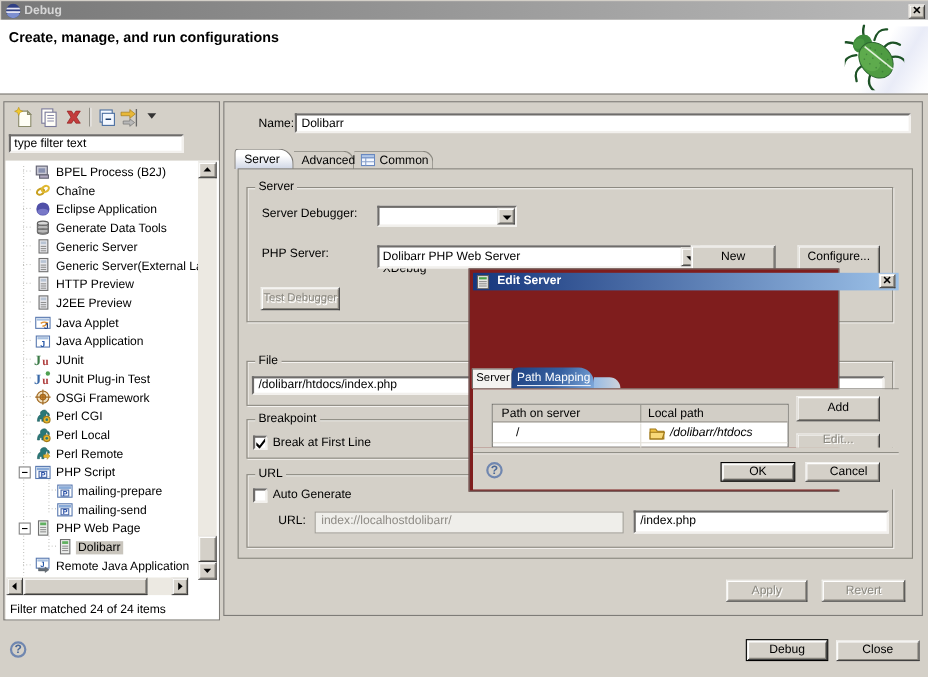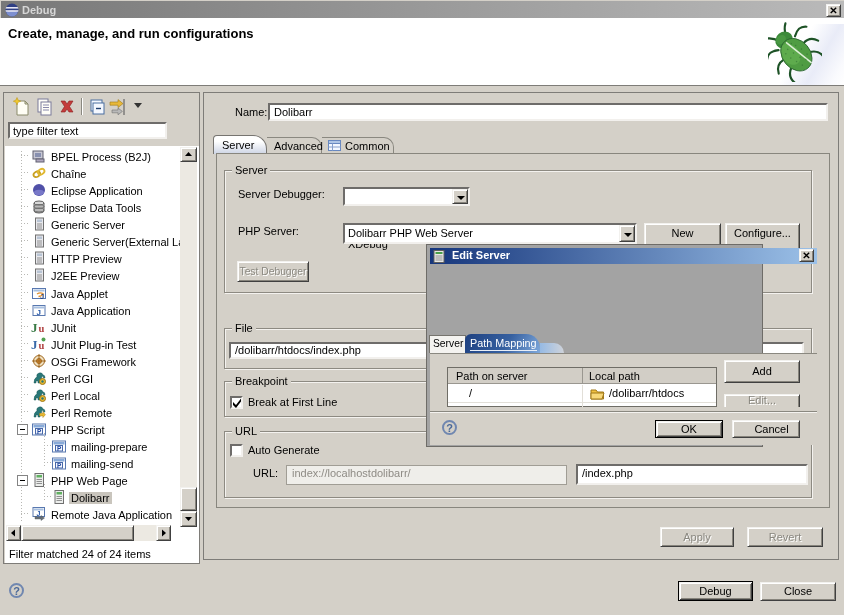--- a/index.html
+++ b/index.html
@@ -137,21 +137,21 @@
           <ellipse cx="8" cy="10.5" rx="5" ry="2.8" fill="#7878c8"></ellipse>
         </svg></div>
       <span style="position:absolute;left:44px;top:39px;padding:0 2px;white-space:nowrap;">Eclipse Application</span>
       <div style="position:absolute;left:16px;top:60px;width:8px;height:1px;background-image:linear-gradient(90deg,#b8b8b4 1px, transparent 1px);background-size:3px 1px;"></div>
       <div style="position:absolute;left:26px;top:53px;width:16px;height:16px;"><svg width="16" height="16" viewBox="0 0 16 16">
           <path d="M3 4 v8 a5 2 0 0 0 10 0 v-8" fill="#b8b8b8" stroke="#606060"></path>
           <ellipse cx="8" cy="4" rx="5" ry="2" fill="#d8d8d8" stroke="#606060"></ellipse>
           <ellipse cx="8" cy="7.5" rx="5" ry="2" fill="none" stroke="#707070"></ellipse>
           <ellipse cx="8" cy="11" rx="5" ry="2" fill="none" stroke="#707070"></ellipse>
         </svg></div>
-      <span style="position:absolute;left:44px;top:56px;padding:0 2px;white-space:nowrap;">Eclipse Data Tools</span>
+      <span style="position:absolute;left:44px;top:56px;padding:0 2px;white-space:nowrap;">Generate Data Tools</span>
       <div style="position:absolute;left:16px;top:77px;width:8px;height:1px;background-image:linear-gradient(90deg,#b8b8b4 1px, transparent 1px);background-size:3px 1px;"></div>
       <div style="position:absolute;left:26px;top:70px;width:16px;height:16px;"><svg width="16" height="16" viewBox="0 0 16 16">
           <rect x="4.5" y="2" width="8" height="12" fill="#e8e8ec" stroke="#707070"></rect>
           <rect x="6" y="3.5" width="5" height="2.5" fill="#b8c4d4"></rect>
           <rect x="6" y="7.5" width="5" height="1" fill="#909090"></rect>
           <rect x="6" y="9.5" width="5" height="1" fill="#909090"></rect>
           <rect x="6" y="11.5" width="5" height="1" fill="#909090"></rect>
         </svg></div>
       <span style="position:absolute;left:44px;top:73px;padding:0 2px;white-space:nowrap;">Generic Server</span>
       <div style="position:absolute;left:16px;top:94px;width:8px;height:1px;background-image:linear-gradient(90deg,#b8b8b4 1px, transparent 1px);background-size:3px 1px;"></div>
@@ -351,21 +351,21 @@
         <div style="position:absolute;left:4px;top:6px;border-left:4px solid transparent;border-right:4px solid transparent;border-top:4px solid #000;"></div>
       </div>
   </div>
   <span class="abs" style="left:34px;top:132px;">PHP Server:</span>
   <div class="field abs" style="left:139px;top:130px;width:294px;height:21px;">
     <span style="position:absolute;left:3px;top:2px;">Dolibarr PHP Web Server</span>
     <div class="btn" style="position:absolute;right:0;top:0;width:16px;height:17px;">
         <div style="position:absolute;left:4px;top:7px;border-left:4px solid transparent;border-right:4px solid transparent;border-top:4px solid #000;"></div>
       </div>
   </div>
-  <div class="btn abs" style="left:440px;top:130px;width:77px;height:33px;line-height:19px;">New</div>
+  <div class="btn abs" style="left:424px;top:130px;width:77px;height:33px;line-height:19px;">New</div>
   <div class="btn abs" style="left:521px;top:130px;width:75px;height:36px;line-height:19px;">Configure...</div>
   <div class="btn dis abs" style="left:33px;top:168px;width:72px;height:21px;line-height:19px;font-size:10.3px;">Test Debugger</div>
 
   <div class="grp abs" style="left:20px;top:235px;width:588px;height:41px;"></div>
   <span class="grp-lbl" style="left:28px;top:230px;">File</span>
   <div class="field abs" style="left:25px;top:249px;width:575px;height:17px;">
       <span style="position:absolute;left:4px;top:0px;">/dolibarr/htdocs/index.php</span>
     </div>
 
   <div class="grp abs" style="left:20px;top:288px;width:588px;height:36px;"></div>
@@ -389,21 +389,21 @@
     </div>
 
   <div class="btn dis abs" style="left:456px;top:434px;width:74px;height:20px;line-height:18px;">Apply</div>
   <div class="btn dis abs" style="left:543px;top:434px;width:76px;height:20px;line-height:18px;">Revert</div>
 </div>
 
 <div class="abs" style="left:9px;top:583px;width:15px;height:15px;border:2px solid #7087b0;border-radius:50%;color:#4a6898;font-weight:bold;font-size:11px;text-align:center;line-height:12px;">?</div>
 <div class="btn def abs" style="left:678px;top:581px;width:75px;height:20px;line-height:18px;">Debug</div>
 <div class="btn abs" style="left:760px;top:582px;width:76px;height:19px;line-height:17px;">Close</div>
 
-<div class="abs" style="left:426px;top:244px;width:337px;height:203px;border:1px solid #6e6c68;background:#a3a3a3;padding:2px;">
+<div class="abs" style="left:426px;top:244px;width:337px;height:203px;border:1px solid #6e6c68;background:#7f1d1d;padding:2px;">
 
   <div class="abs" style="left:3px;top:3px;width:387px;height:16px;background:linear-gradient(to right,#16367c,#9cc1e8);">
     <svg style="position:absolute;left:3px;top:1.5px" width="12" height="13" viewBox="0 0 12 13">
       <rect x="1" y="0.5" width="10" height="12" fill="#e8e8e4" stroke="#606060"></rect>
       <rect x="2.5" y="2" width="7" height="2" fill="#48a048"></rect>
       <rect x="2.5" y="5.5" width="7" height="1" fill="#909090"></rect>
       <rect x="2.5" y="7.5" width="7" height="1" fill="#909090"></rect>
       <rect x="2.5" y="9.5" width="7" height="1" fill="#909090"></rect>
     </svg>
     <span style="position:absolute;left:22px;top:1px;color:#fff;font-weight:bold;">Edit Server</span>
@@ -427,21 +427,21 @@
         <span style="position:absolute;left:8px;top:2px;">Path on server</span>
         <span style="position:absolute;left:141px;top:2px;">Local path</span>
         <div style="position:absolute;left:134px;top:0;width:1px;height:16px;background:#9a9790;"></div>
       </div>
       <div style="position:absolute;left:134px;top:17px;width:1px;height:23px;background:#e2dfd8;"></div>
       <span style="position:absolute;left:21px;top:19px;">/</span>
       <svg style="position:absolute;left:142px;top:20px" width="15" height="12" viewBox="0 0 15 12">
         <path d="M1 2 h5 l1.5 2 h6 v7 h-12.5 z" fill="#f0c040" stroke="#a07818"></path>
         <path d="M1 5 h13 l-2 6 h-11 z" fill="#f8d878" stroke="#a07818"></path>
       </svg>
-      <span style="position:absolute;left:161px;top:19px;">/dolibarr/htdocs</span>
+      <span style="position:absolute;left:161px;top:19px;font-style:italic;">/dolibarr/htdocs</span>
       <div style="position:absolute;left:0;top:34px;width:100%;height:1px;background:#e2dfd8;"></div>
     </div>
     <div class="btn" style="position:absolute;left:294px;top:6px;width:76px;height:23px;line-height:21px;">Add</div>
     <div class="btn dis" style="position:absolute;left:294px;top:40px;width:76px;height:23px;line-height:10px;">Edit...</div>
   </div>
 
   <div class="abs" style="left:3px;top:162px;width:387px;height:38px;background:#d4d0c8;">
     <div style="position:absolute;left:0;top:4px;width:387px;height:1px;background:#8a8880;box-shadow:0 1px 0 #f4f2ef;"></div>
     <div style="position:absolute;left:12px;top:13px;width:15px;height:15px;border:2px solid #7087b0;border-radius:50%;color:#4a6898;font-weight:bold;text-align:center;line-height:12px;">?</div>
     <div class="btn def" style="position:absolute;left:225px;top:13px;width:68px;height:18px;line-height:16px;">OK</div>

